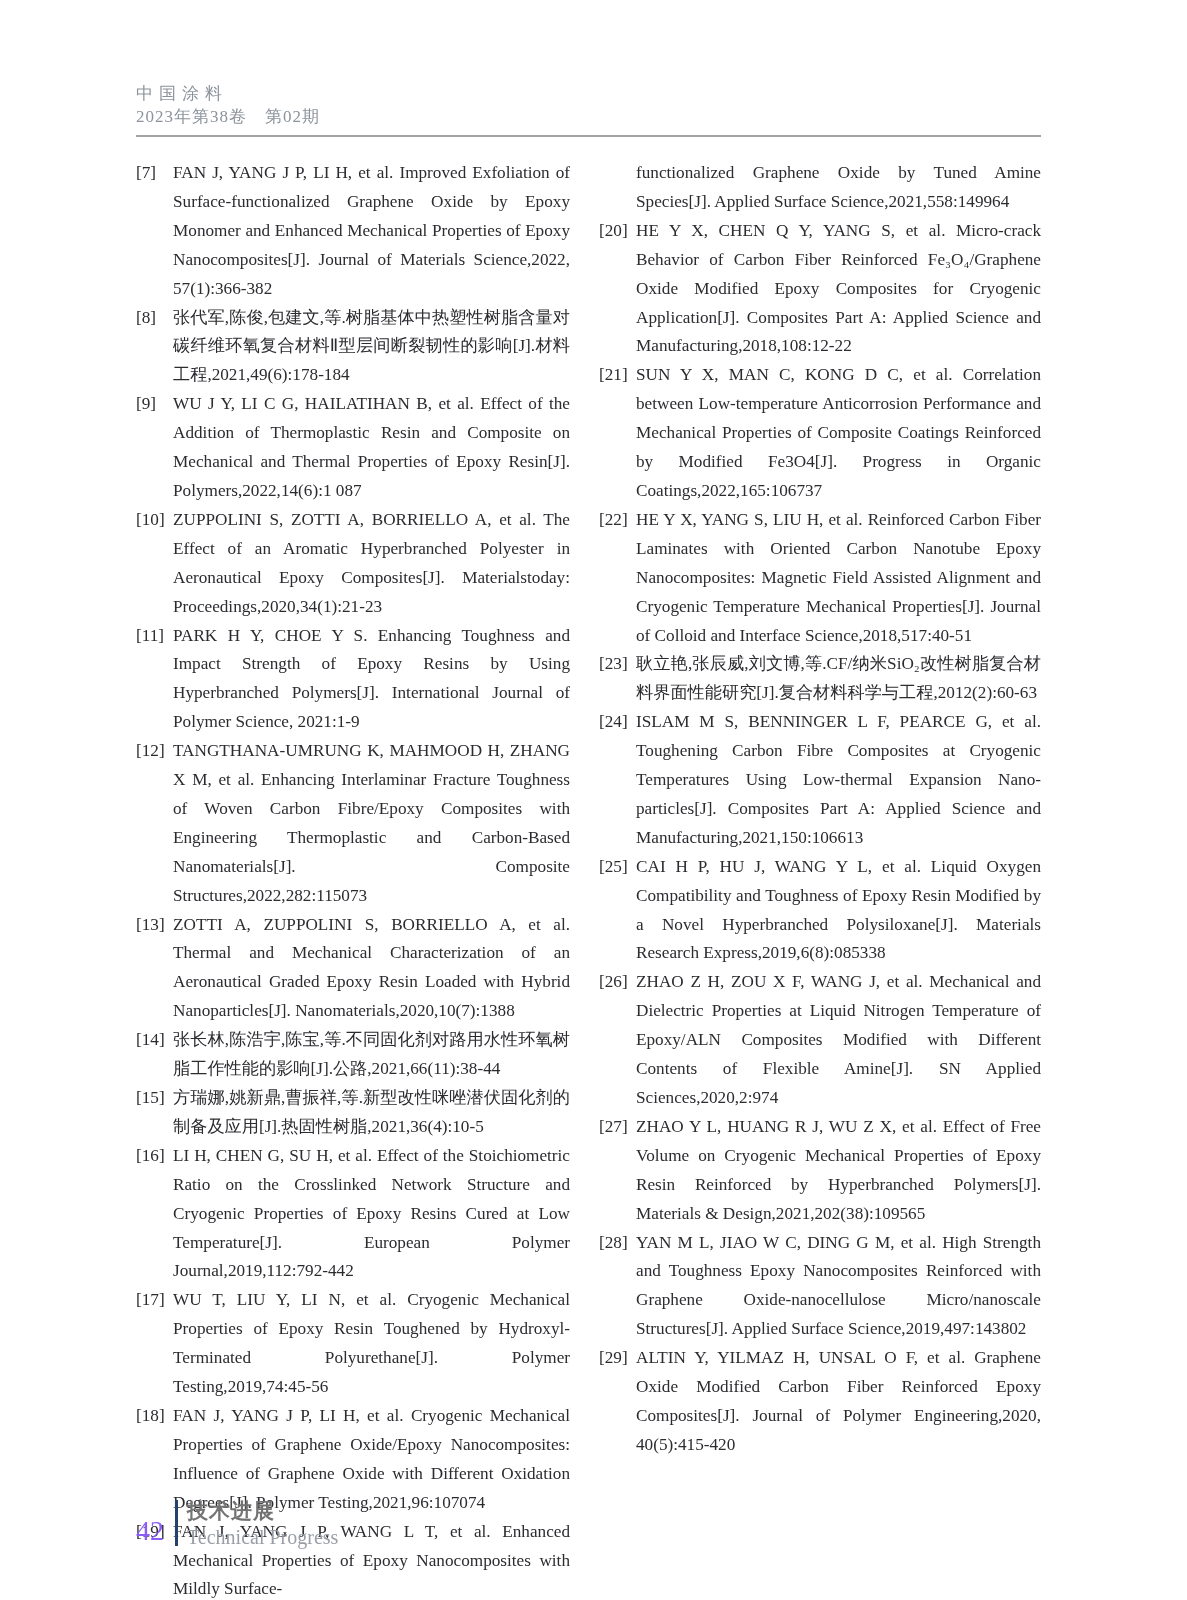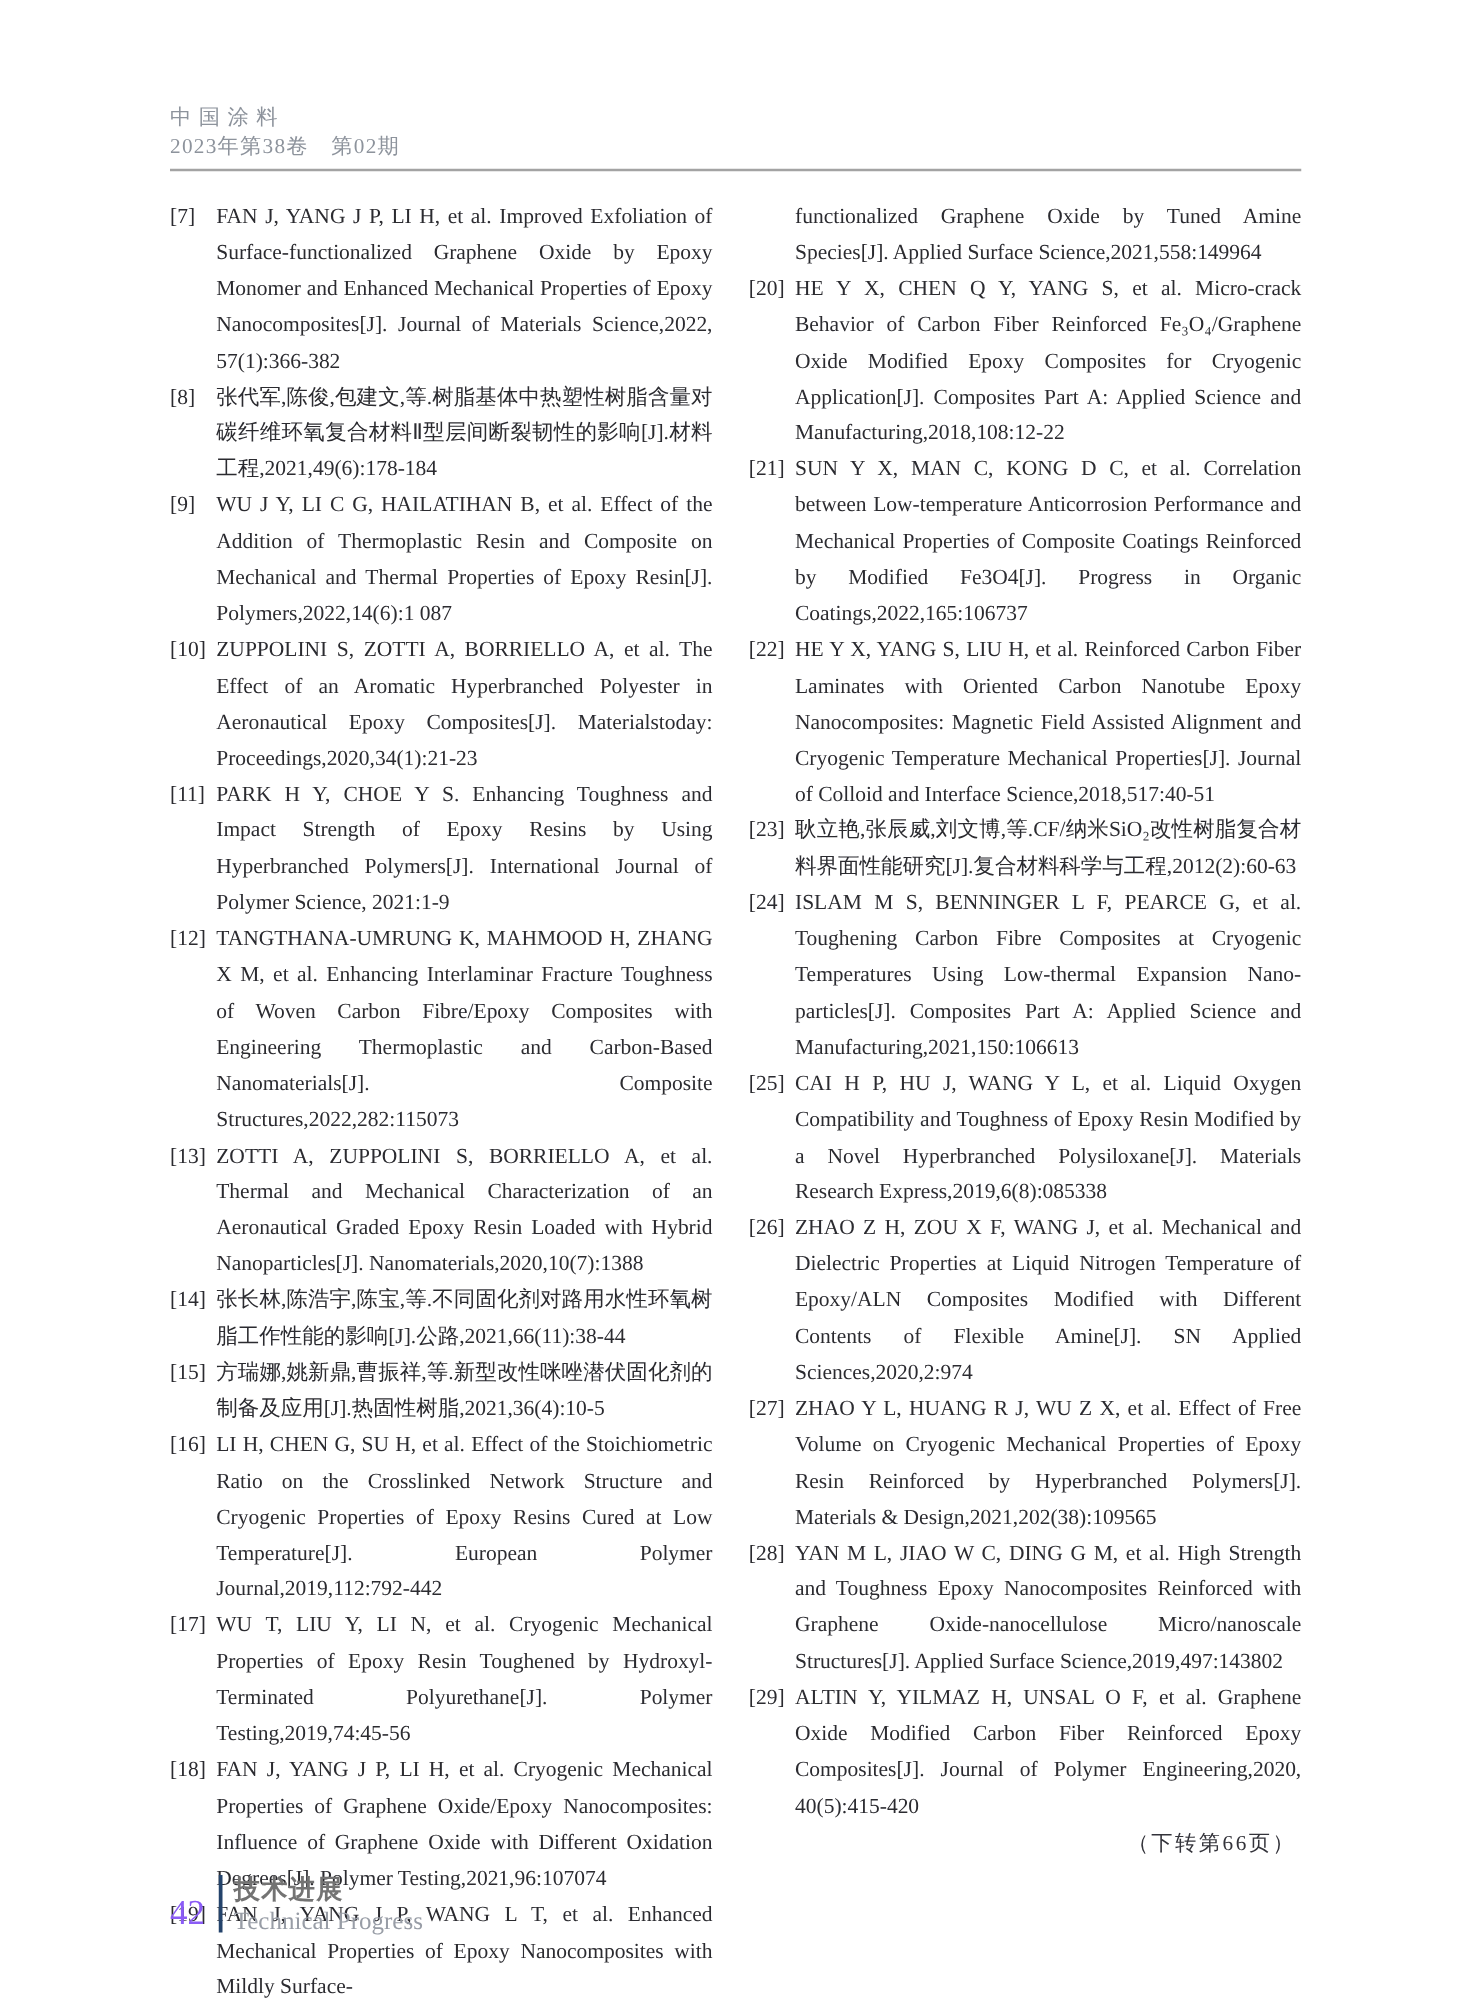--- a/index.html
+++ b/index.html
@@ -232,21 +232,20 @@
   <div class="ref">
     <span class="ref-num">[28]</span>
     <span class="ref-text">YAN M L, JIAO W C, DING G M, et al. High Strength and Toughness Epoxy Nanocomposites Reinforced with Graphene Oxide-nanocellulose Micro/nanoscale Structures[J]. Applied Surface Science,2019,497:143802</span>
   </div>
 
   <div class="ref">
     <span class="ref-num">[29]</span>
     <span class="ref-text">ALTIN Y, YILMAZ H, UNSAL O F, et al. Graphene Oxide Modified Carbon Fiber Reinforced Epoxy Composites[J]. Journal of Polymer Engineering,2020, 40(5):415-420</span>
   </div>
 </div>
-      <div class="cont-note">（下转第66页）</div>
     </div>
   </div>
 
 </div>
 
 <div class="page-footer">
   <span class="page-num">42</span>
   <span class="footer-bar"></span>
   <span class="footer-section">
     <span class="sec-cn">技术进展</span>

